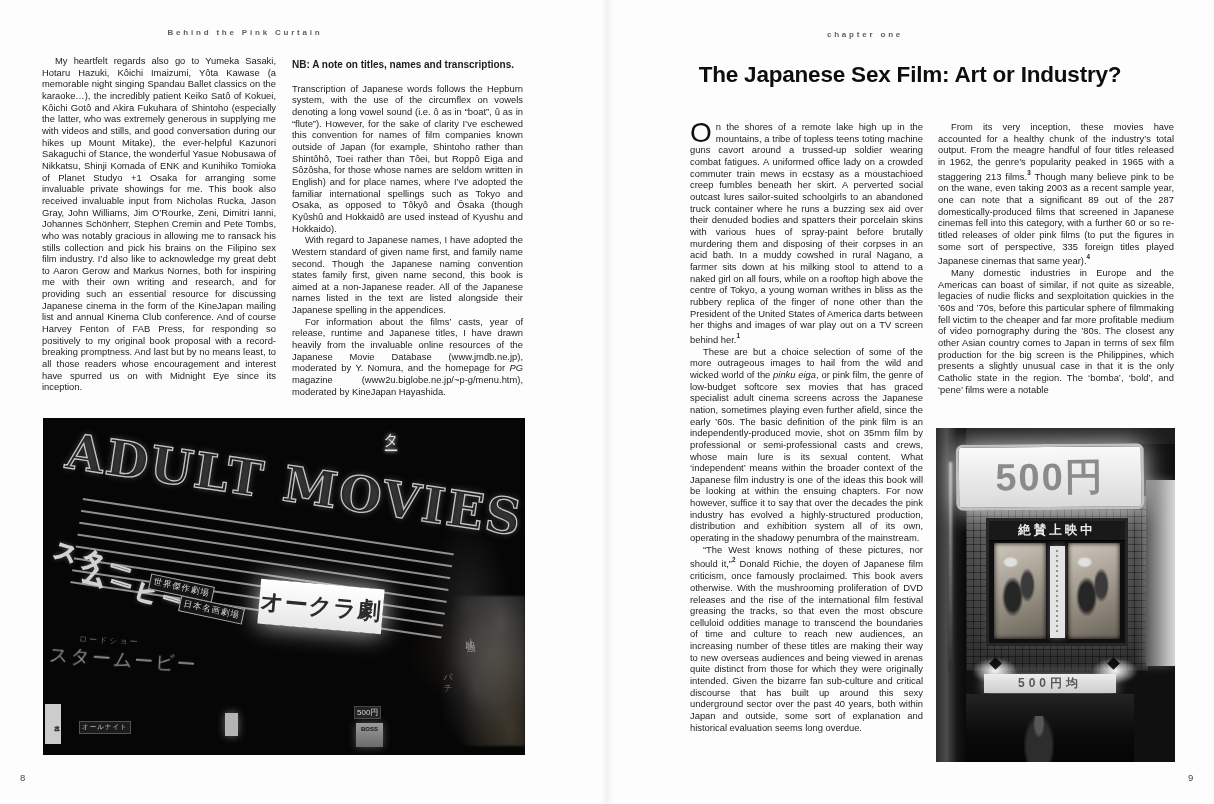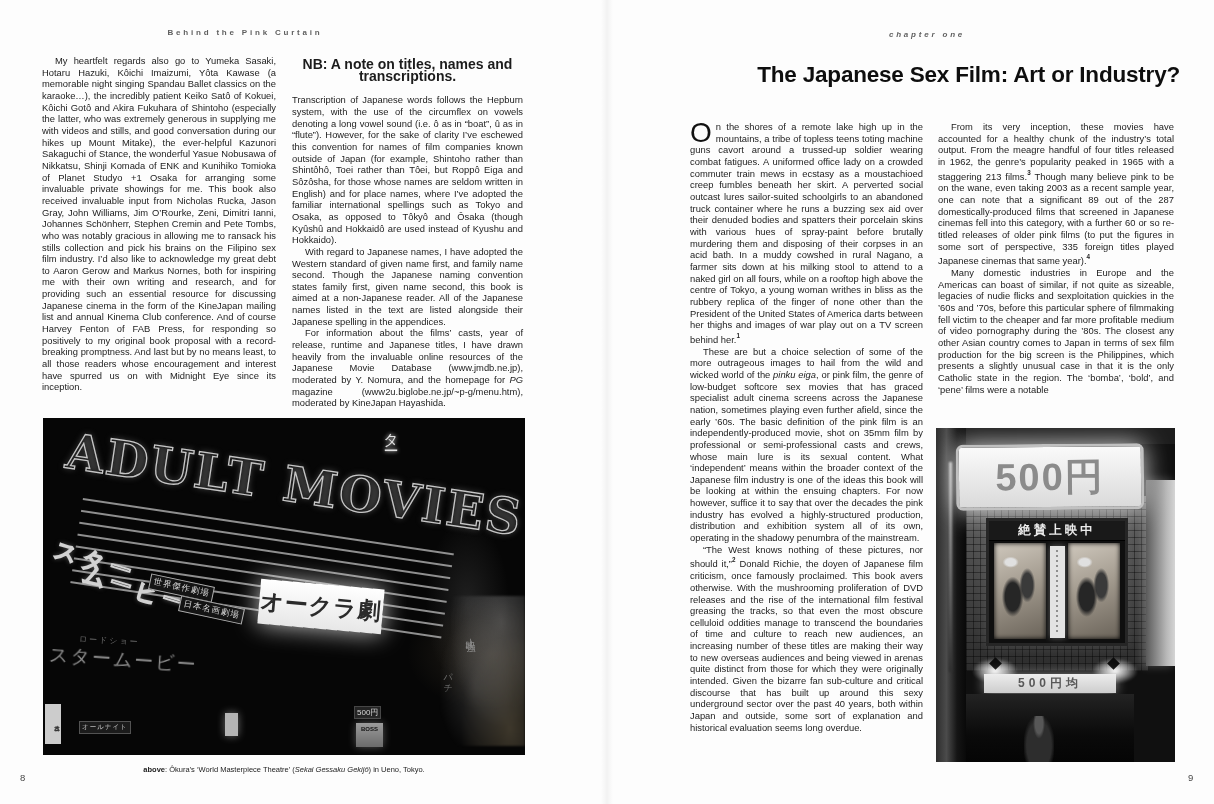--- a/index.html
+++ b/index.html
@@ -3,27 +3,27 @@
 <meta charset="utf-8">
 <style>
   html,body{margin:0;padding:0;background:#e8e8e8;}
   .spread{position:relative;width:1214px;height:804px;margin:0 auto;background:#fdfdfd;
           font-family:"Liberation Sans",sans-serif;color:#1c1c1c;overflow:hidden;padding-left:29px;}
   .gutter{position:absolute;left:601px;top:0;width:12px;height:804px;
           background:linear-gradient(90deg,rgba(0,0,0,0) 0%,rgba(0,0,0,0.045) 50%,rgba(0,0,0,0) 100%);}
   .runhead{position:absolute;top:28px;width:250px;text-align:center;font-size:8px;font-weight:bold;
            letter-spacing:2.8px;color:#5f5f5f;}
   .runhead-left{left:120px;}
-  .runhead-right{left:802px;top:30px;font-style:italic;}
-  .chapter-title{position:absolute;left:640px;top:62px;width:540px;text-align:right;
+  .runhead-right{left:740px;top:30px;}
+  .chapter-title{position:absolute;left:640px;top:62px;width:540px;text-align:center;
                  font-size:22.5px;font-weight:bold;letter-spacing:-0.2px;color:#0e0e0e;}
   .body-col{position:absolute;font-size:9.4px;line-height:11.65px;text-align:justify;color:#1c1c1c;}
   .body-col p{margin:0;}
   .body-col p.ind{text-indent:13px;}
-  .nb-head{font-weight:bold;text-align:center;font-size:14px;margin:0 0 12px 0;}
+  .nb-head{font-weight:bold;text-align:left;font-size:10px;margin:0 0 12px 0;}
   .col-l1{left:42px;top:55px;width:234px;}
   .col-l2{left:292px;top:59px;width:231px;}
   .col-r1{left:690px;top:121px;width:233px;}
   .col-r2{left:938px;top:121px;width:236px;}
   .dropcap{float:left;font-size:28px;line-height:22px;padding:1px 4px 0 0;color:#111;}
   .seg-i{font-style:italic;}
   .seg-b{font-weight:bold;}
   .seg-sup{font-size:6.3px;font-weight:bold;vertical-align:super;position:relative;top:-1px;}
   .caption{position:absolute;font-size:7.5px;line-height:9.6px;color:#222;}
   .caption-left{left:43px;top:765px;width:482px;text-align:center;}
@@ -172,21 +172,20 @@
     <div class="lp-whitesign">本日オー</div>
     <div class="lp-allnight">オールナイト</div>
     <div class="lp-500">500円</div>
     <div class="lp-boss">BOSS</div>
     <div class="lp-window"></div>
     <div class="lp-vtext1">上映強</div>
     <div class="lp-vtext2">パチ</div>
   </figure>
 
   <div class="caption caption-left">
-    <div><span class="seg-b">above</span><span>: Ôkura’s ‘World Masterpiece Theatre’ (</span><span class="seg-i">Sekai Gessaku Gekijô</span><span>) in Ueno, Tokyo.</span></div>
   </div>
 
   <div class="pagenum pagenum-left">8</div>
 
   <h1 class="chapter-title" style="margin:0;">The Japanese Sex Film: Art or Industry?</h1>
 
   <div class="body-col col-r1">
     <p><span class="dropcap">O</span><span><span>n the shores of a remote lake high up in the mountains, a tribe of topless teens toting machine guns cavort around a trussed-up soldier wearing combat fatigues. A uniformed office lady on a crowded commuter train mews in ecstasy as a moustachioed creep fumbles beneath her skirt. A perverted social outcast lures sailor-suited schoolgirls to an abandoned truck container where he runs a buzzing sex aid over their denuded bodies and spatters their porcelain skins with various hues of spray-paint before brutally murdering them and disposing of their corpses in an acid bath. In a muddy cowshed in rural Nagano, a farmer sits down at his milking stool to attend to a naked girl on all fours, while on a rooftop high above the centre of Tokyo, a young woman writhes in bliss as the rubbery replica of the finger of none other than the President of the United States of America darts between her thighs and images of war play out on a TV screen behind her.</span><span class="seg-sup">1</span></span></p>
     <p class="ind"><span>These are but a choice selection of some of the more outrageous images to hail from the wild and wicked world of the </span><span class="seg-i">pinku eiga</span><span>, or pink film, the genre of low-budget softcore sex movies that has graced specialist adult cinema screens across the Japanese nation, sometimes playing even further afield, since the early ’60s. The basic definition of the pink film is an independently-produced movie, shot on 35mm film by professional or semi-professional casts and crews, whose main lure is its sexual content. What ‘independent’ means within the broader context of the Japanese film industry is one of the ideas this book will be looking at within the ensuing chapters. For now however, suffice it to say that over the decades the pink industry has evolved a highly-structured production, distribution and exhibition system all of its own, operating in the shadowy penumbra of the mainstream.</span></p>
     <p class="ind"><span>“The West knows nothing of these pictures, nor should it,”</span><span class="seg-sup">2</span><span>  Donald Richie, the doyen of Japanese film criticism, once famously proclaimed. This book avers otherwise. With the mushrooming proliferation of DVD releases and the rise of the international film festival greasing the tracks, so that even the most obscure celluloid oddities manage to transcend the boundaries of time and culture to reach new audiences, an increasing number of these titles are making their way to new overseas audiences and being viewed in arenas quite distinct from those for which they were originally intended. Given the bizarre fan sub-culture and critical discourse that has built up around this sexy underground sector over the past 40 years, both within Japan and outside, some sort of explanation and historical evaluation seems long overdue.</span></p>

